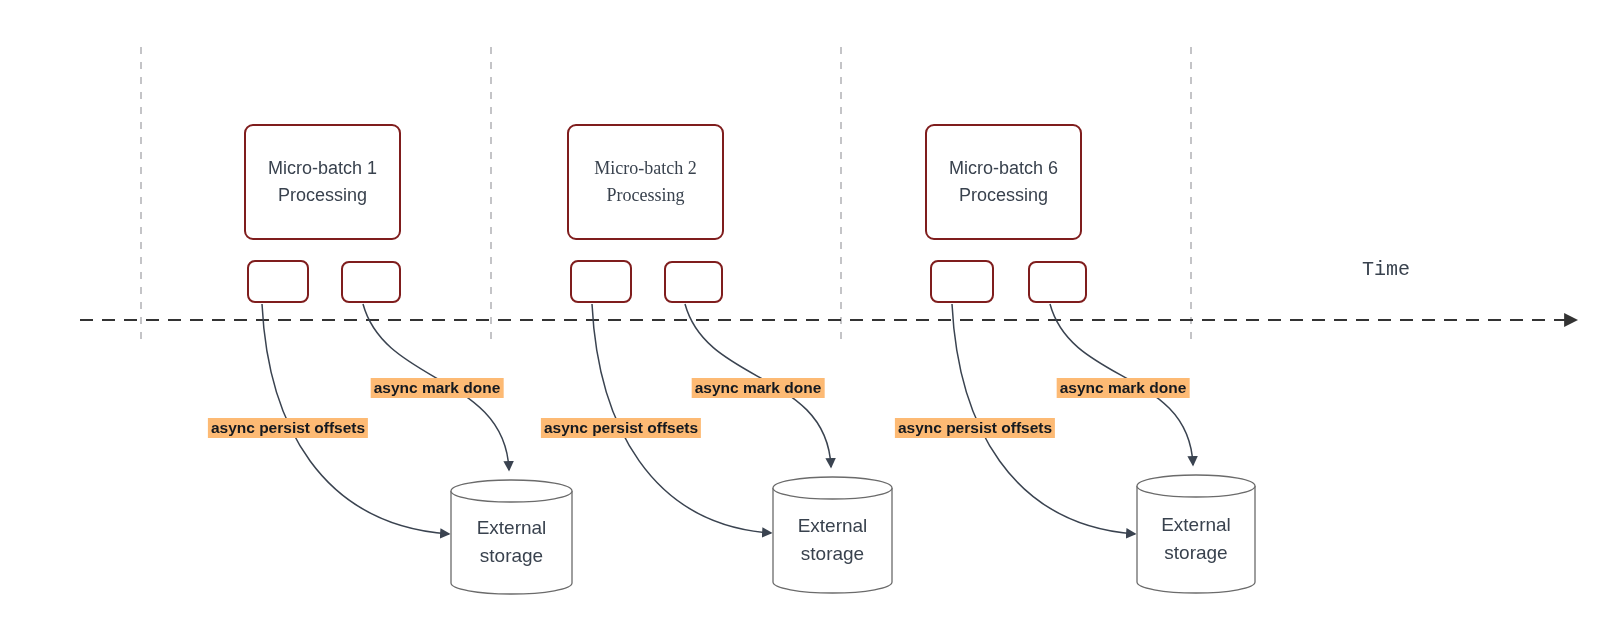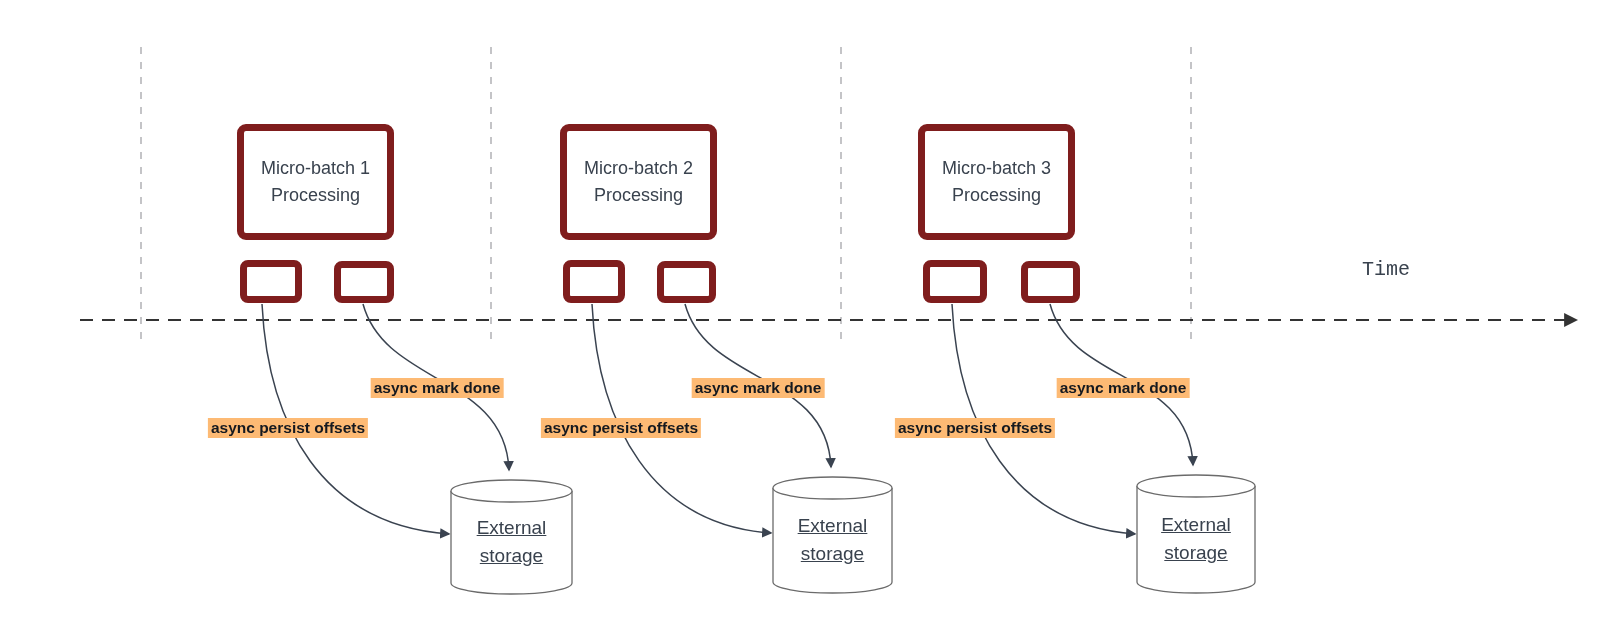--- a/index.html
+++ b/index.html
@@ -13,22 +13,23 @@
   }
   #layer-svg {
     position: absolute;
     left: 0; top: 0;
     width: 1600px; height: 642px;
   }
   .node {
     position: absolute;
     box-sizing: border-box;
     background: #ffffff;
-    border: 7px solid #7f1d1d;
+    border: 2px solid #7f1d1d;
     border-radius: 9px;
+    margin-left: 7px;
   }
   .batch-box {
     display: flex;
     align-items: center;
     justify-content: center;
     text-align: center;
     font-size: 18px;
     line-height: 27px;
     color: #39424e;
     white-space: pre-line;
@@ -47,21 +48,20 @@
   .storage-text {
     position: absolute;
     display: flex;
     align-items: center;
     justify-content: center;
     text-align: center;
     font-size: 19px;
     line-height: 28px;
     color: #39424e;
     white-space: pre-line;
-    text-decoration: underline;
   }
   .time-label {
     position: absolute;
     left: 1346px;
     top: 258px;
     width: 80px;
     text-align: center;
     font-size: 20px;
     color: #39424e;
     font-family: Liberation Mono, monospace;
@@ -114,30 +114,30 @@
 
   <div class="node batch-box" style="left:237px; top:124px; width:157px; height:116px;">Micro-batch 1
 Processing</div>
   <div class="node subtask-box" style="left:240px; top:260px; width:62px; height:43px;"></div>
   <div class="node subtask-box" style="left:334px; top:261px; width:60px; height:42px;"></div>
   <div class="conn-label" style="left:288px; top:428px;">async persist offsets</div>
   <div class="conn-label" style="left:437px; top:388px;">async mark done</div>
   <div class="storage-text" style="left:451px; top:496px; width:121px; height:92px;">External
 storage</div>
 
-  <div class="node batch-box" style="left:560px; top:124px; width:157px; height:116px;">Micro-batch 2
+  <div class="node batch-box" style="left:560px; top:124px; width:157px; height:116px;font-family:Liberation Serif, serif;">Micro-batch 2
 Processing</div>
   <div class="node subtask-box" style="left:563px; top:260px; width:62px; height:43px;"></div>
   <div class="node subtask-box" style="left:657px; top:261px; width:59px; height:42px;"></div>
   <div class="conn-label" style="left:621px; top:428px;">async persist offsets</div>
   <div class="conn-label" style="left:758px; top:388px;">async mark done</div>
   <div class="storage-text" style="left:773px; top:493px; width:119px; height:94px;">External
 storage</div>
 
-  <div class="node batch-box" style="left:918px; top:124px; width:157px; height:116px;">Micro-batch 3
+  <div class="node batch-box" style="left:918px; top:124px; width:157px; height:116px;">Micro-batch 6
 Processing</div>
   <div class="node subtask-box" style="left:923px; top:260px; width:64px; height:43px;"></div>
   <div class="node subtask-box" style="left:1021px; top:261px; width:59px; height:42px;"></div>
   <div class="conn-label" style="left:975px; top:428px;">async persist offsets</div>
   <div class="conn-label" style="left:1123px; top:388px;">async mark done</div>
   <div class="storage-text" style="left:1137px; top:491px; width:118px; height:96px;">External
 storage</div>
 
   <div class="time-label">Time</div>
 

